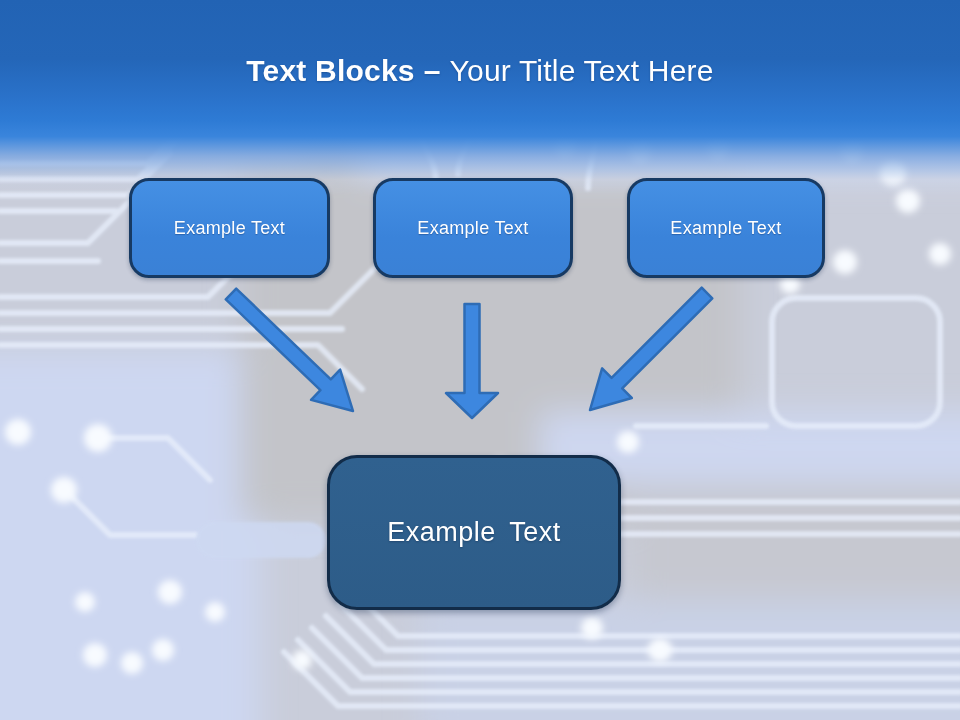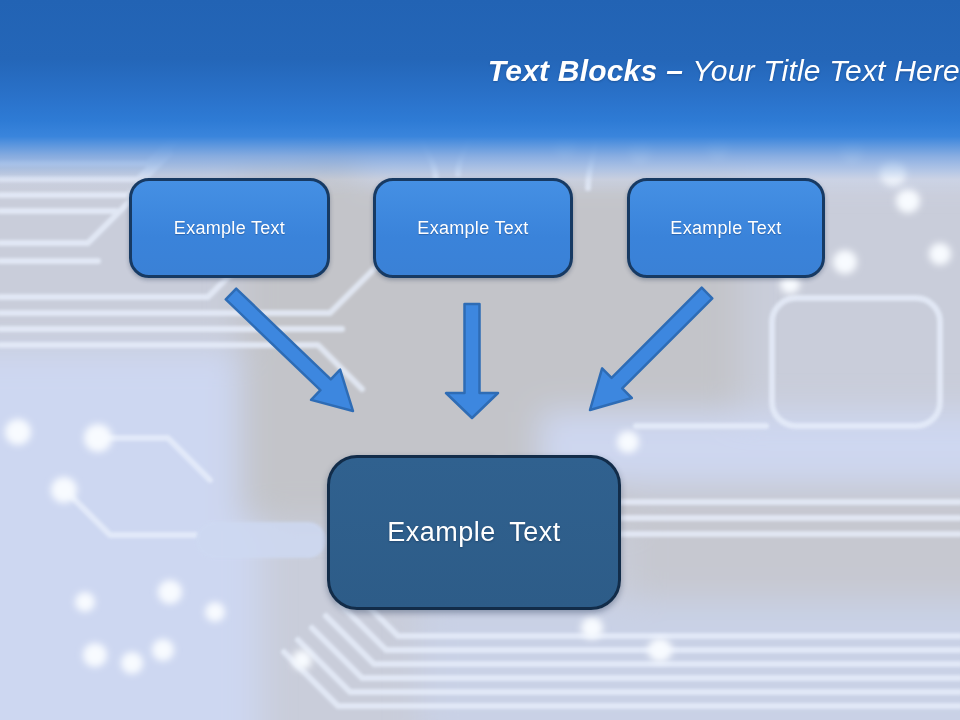--- a/index.html
+++ b/index.html
@@ -10,25 +10,24 @@
   }
   .bg{position:absolute;left:0;top:0;}
   
   .header{
     position:absolute;left:0;top:0;width:960px;height:195px;
     background:linear-gradient(180deg,
       #2263b4 0%, #2466b8 30%, #2a72ca 50%, #2e7bd5 62%, #3a85dc 70%,
       rgba(120,163,222,0.82) 80%, rgba(197,209,232,0.25) 92%, rgba(201,213,234,0) 100%);
   }
   .title{
-    position:absolute;left:0;top:54px;width:960px;text-align:right;
+    position:absolute;left:0;top:54px;width:960px;text-align:center;
     color:#ffffff;font-size:30px;letter-spacing:.2px;
     text-shadow:0 1px 2px rgba(10,40,90,.35);
     white-space:nowrap;
-    font-style:italic;
   }
   .title .bold{font-weight:bold;}
   .title .dash{font-weight:bold;margin:0 .30em 0 .30em;}
   
   .tbox{
     position:absolute;top:178px;height:100px;border-radius:20px;
     background:linear-gradient(180deg,#4590e4 0%,#3a83da 60%,#3a81d6 100%);
     border:3px solid #173a63;
     box-shadow:0 2px 4px rgba(15,35,70,.30);
     display:flex;align-items:center;justify-content:center;

